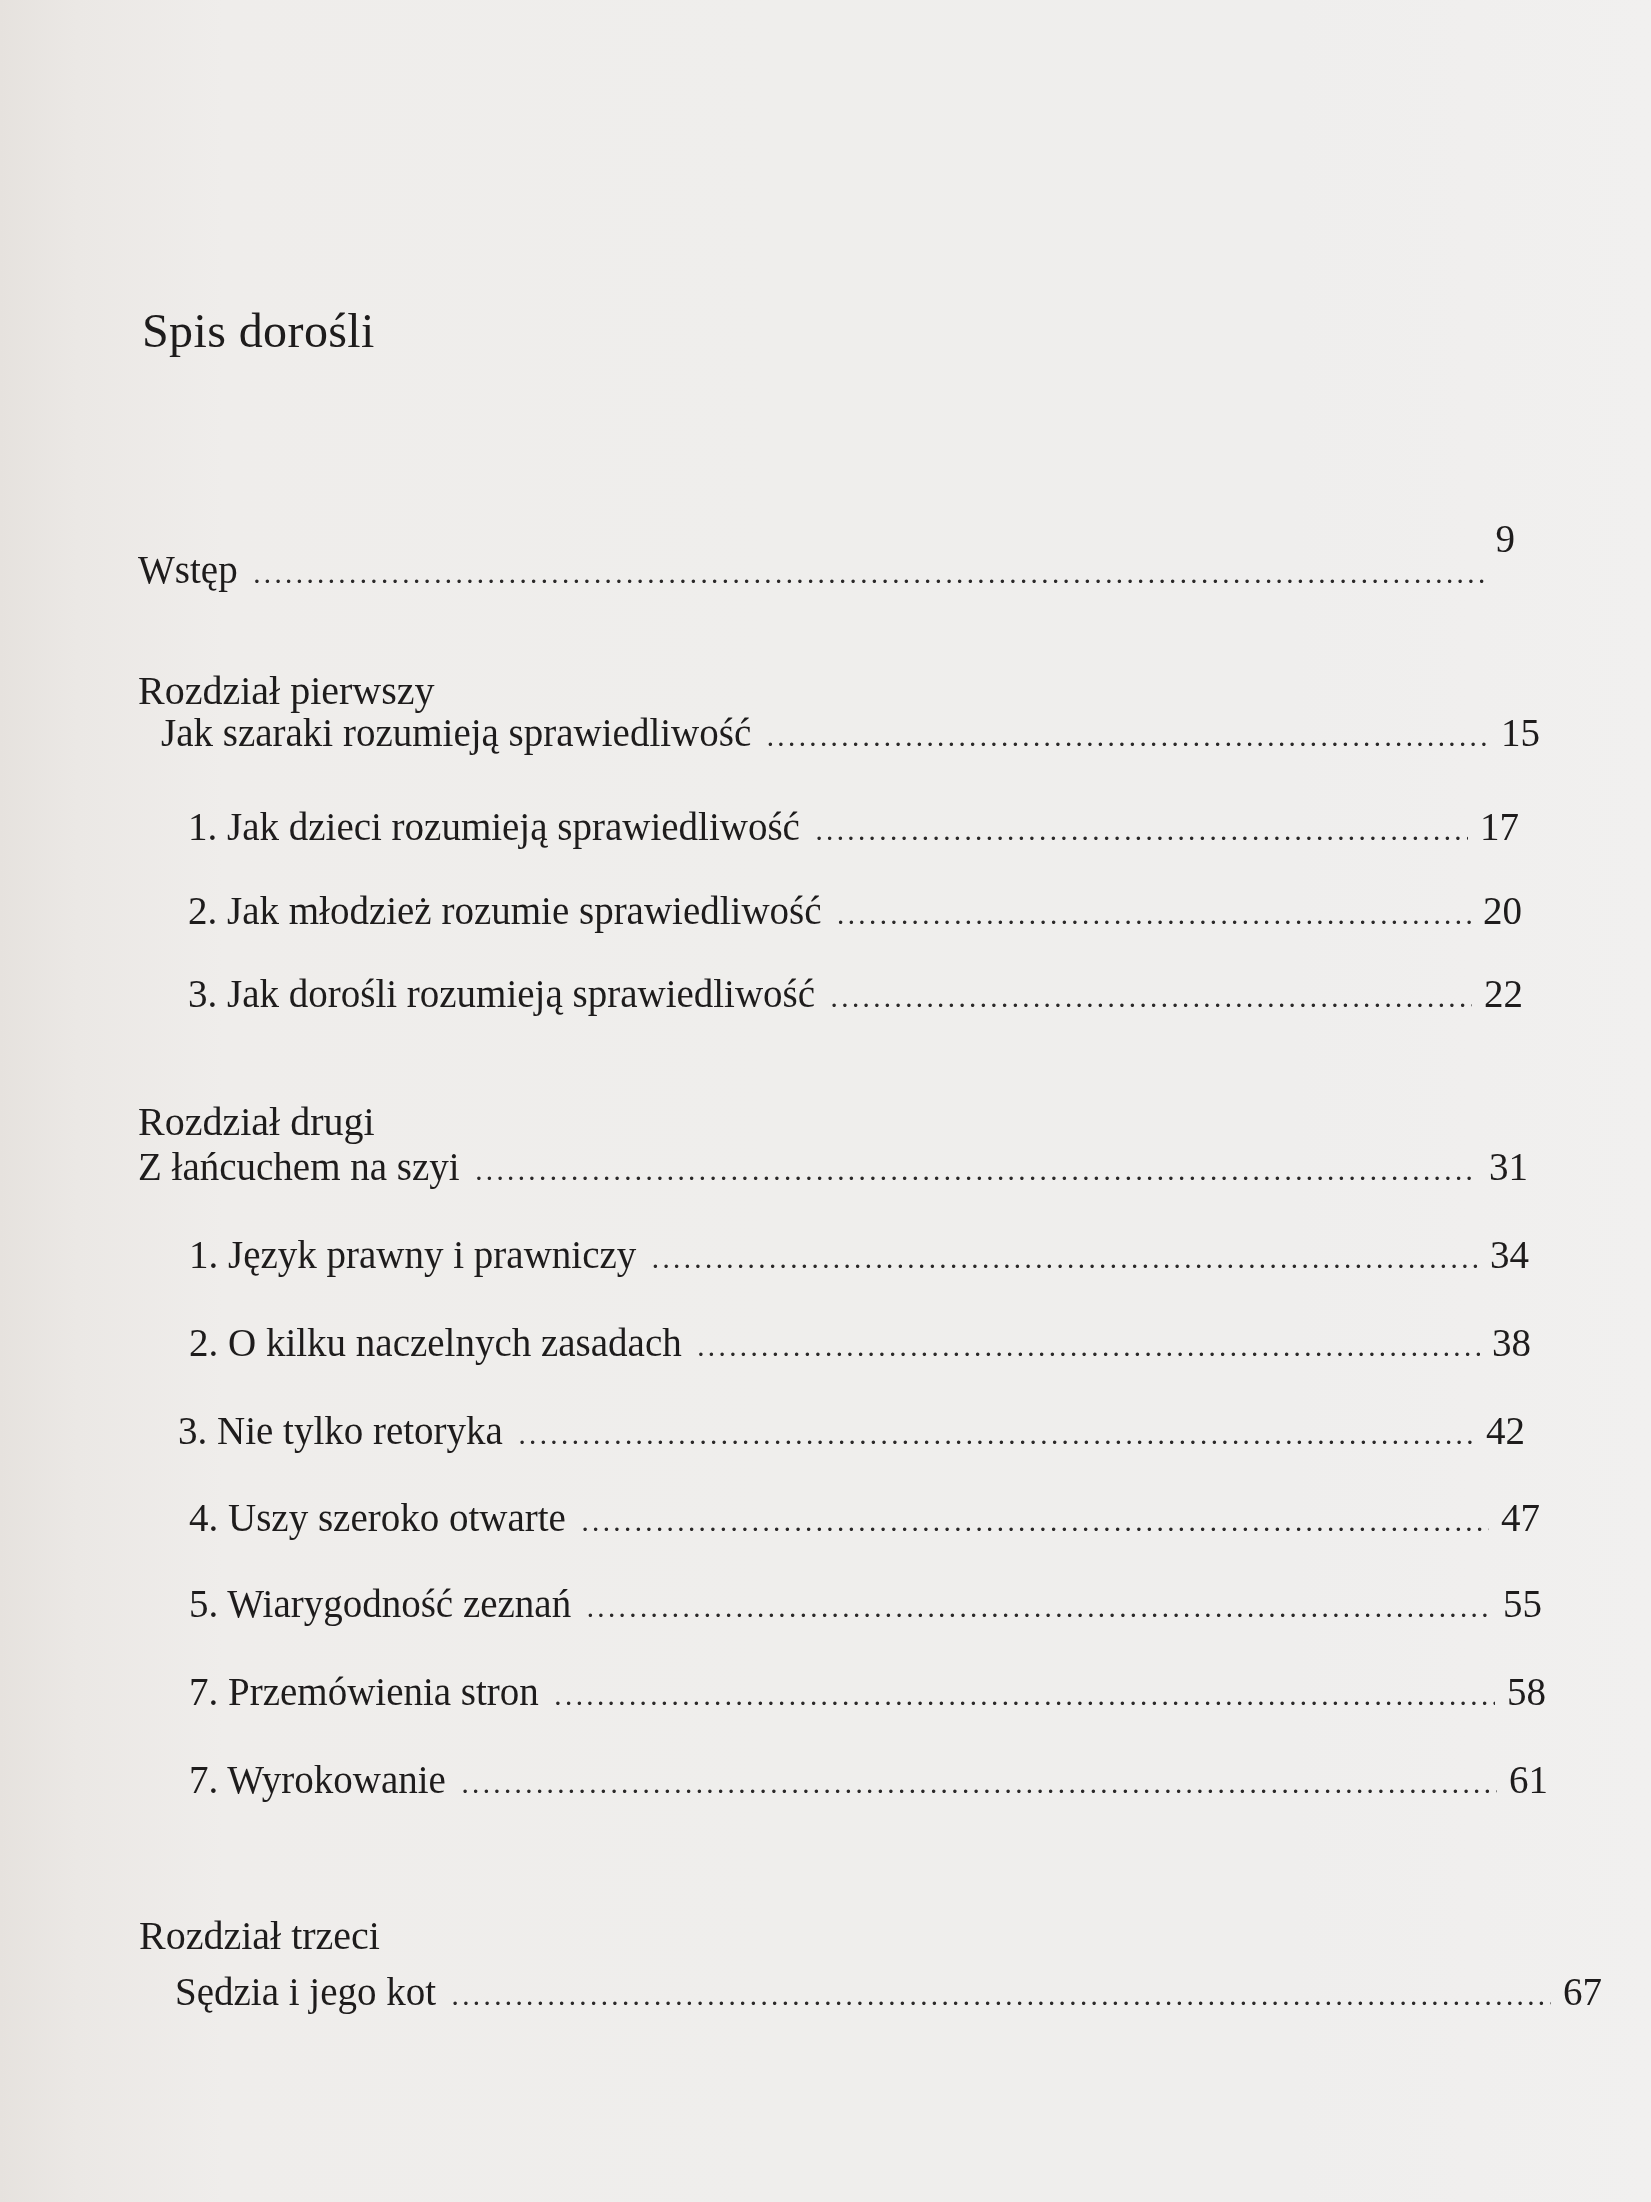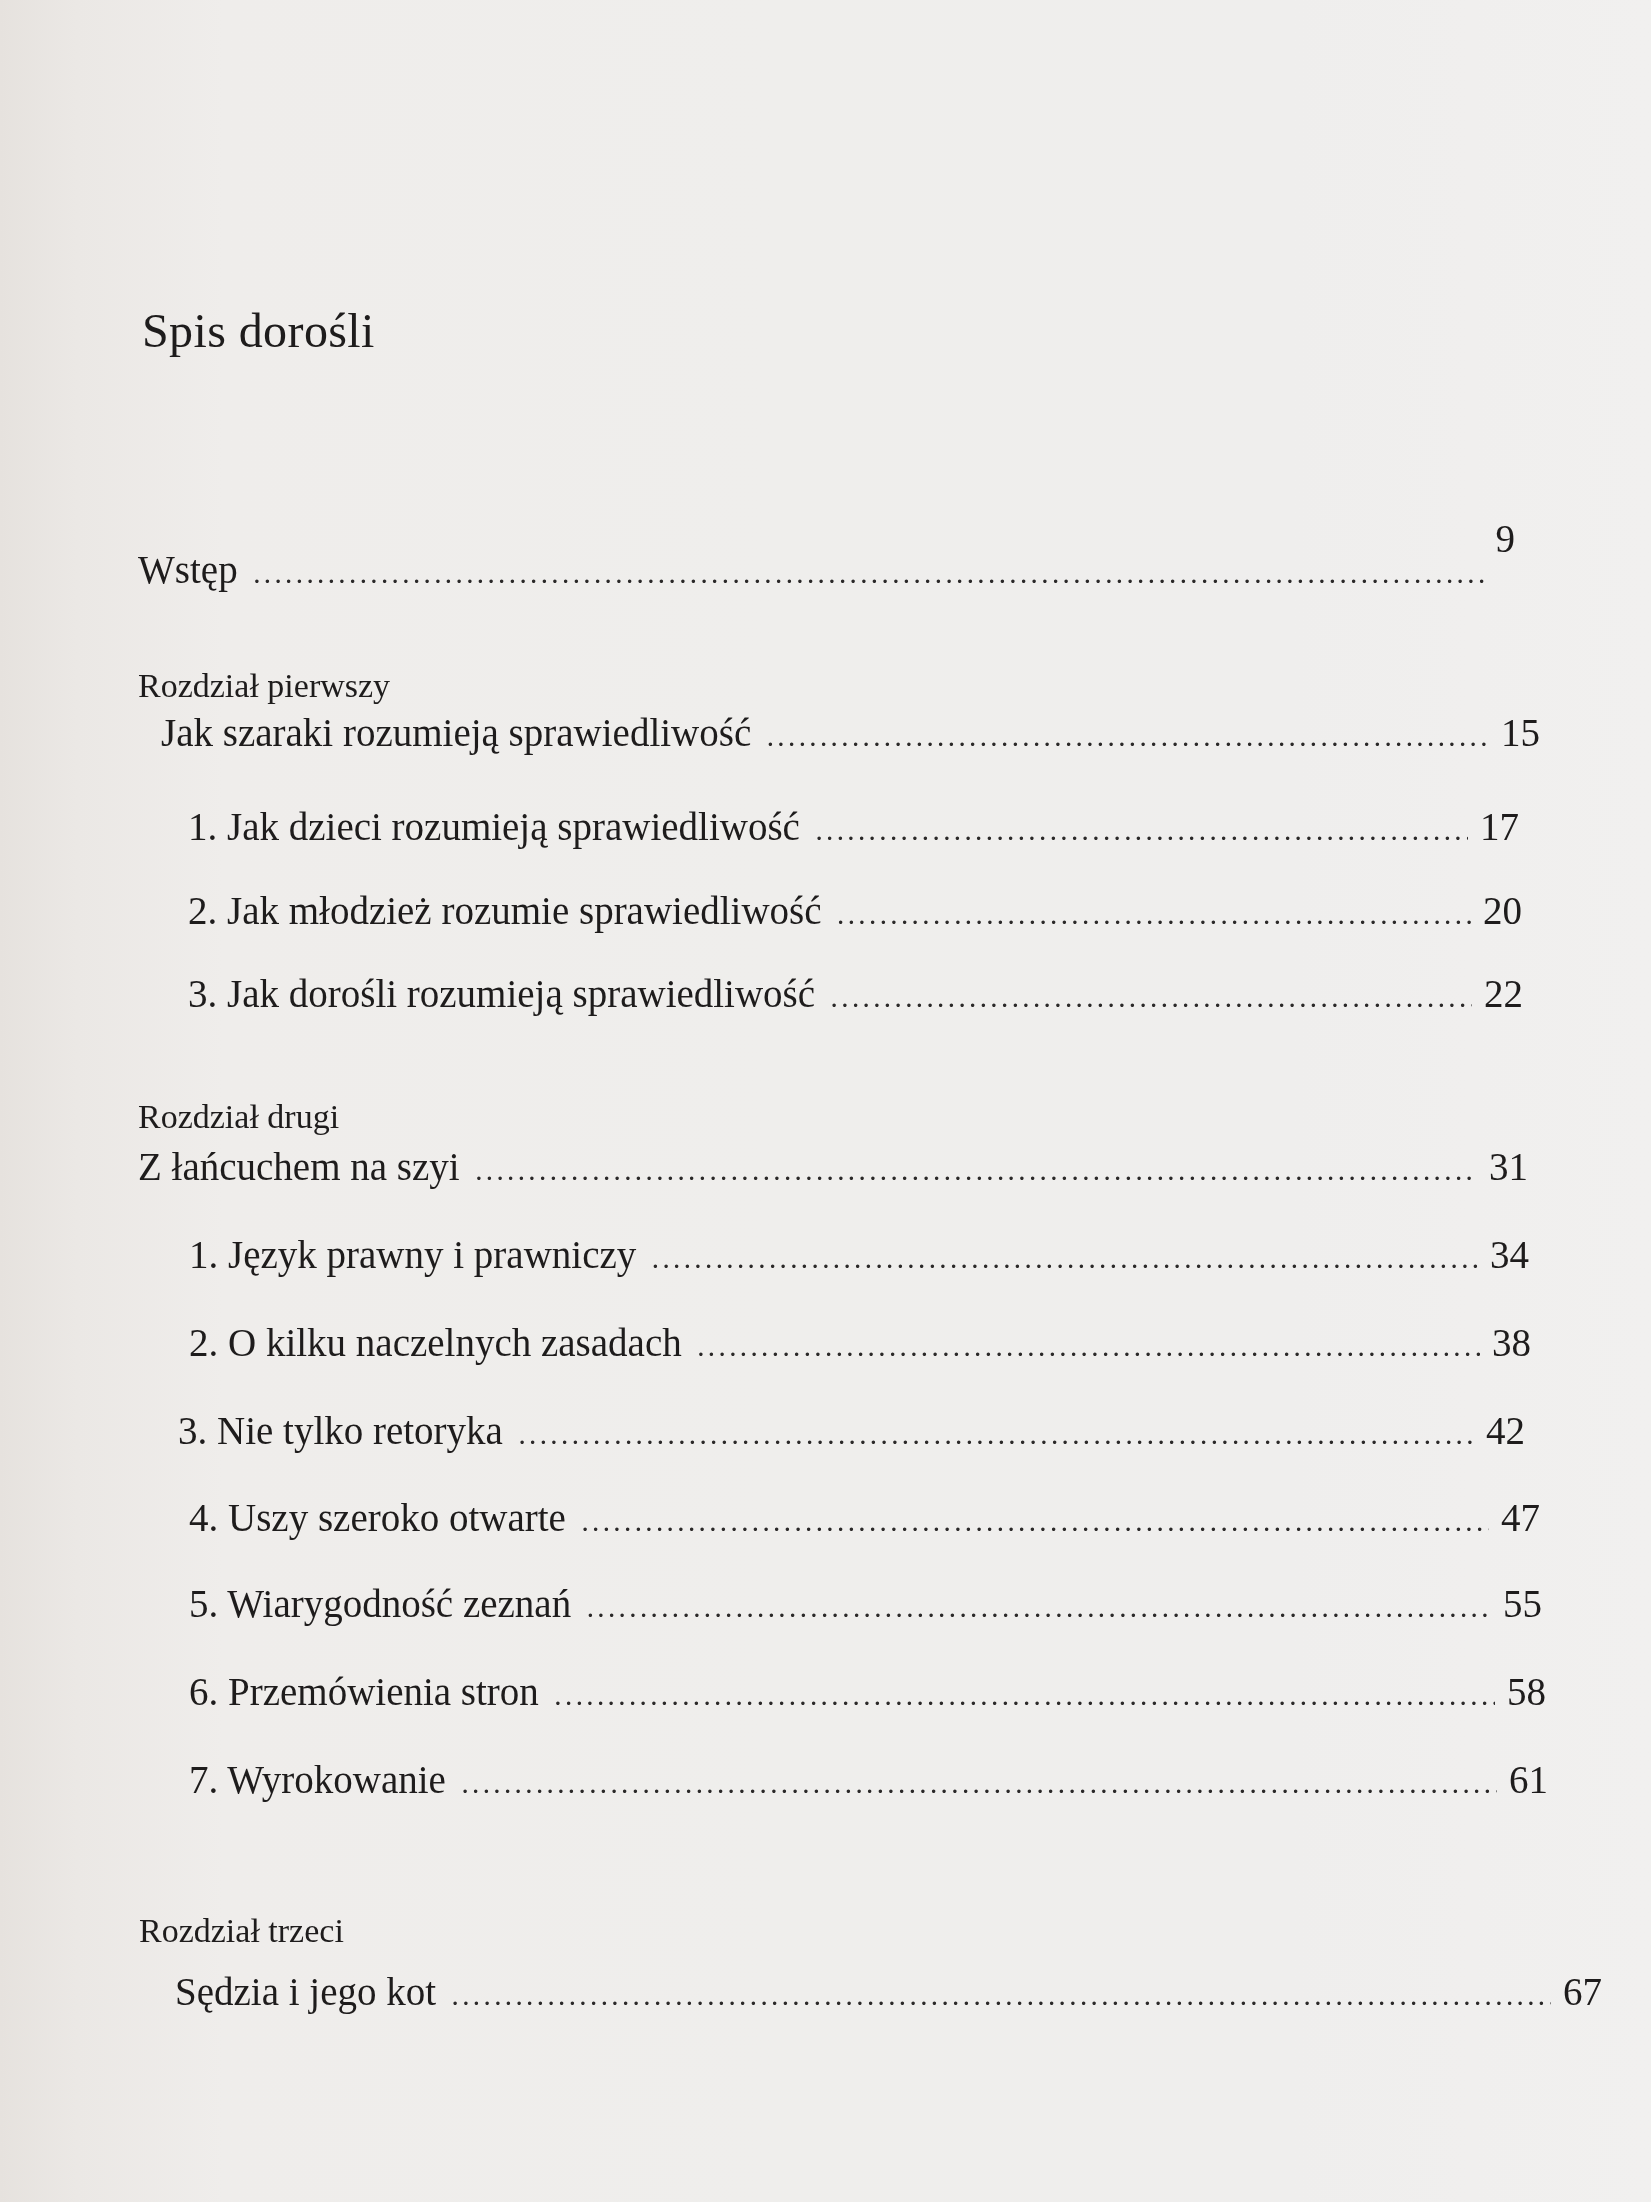--- a/index.html
+++ b/index.html
@@ -28,21 +28,21 @@
   .row .label { flex: 0 0 auto; }
   .row .dots {
     flex: 1 1 auto; overflow: hidden; margin: 0 12px 0 15.5px;
     letter-spacing: 3.4px; color: #2a2828; font-size: 29px;
   }
   .row .dots::before {
     content: "........................................................................................................................................................................................................................................................";
   }
   .row .page-num { flex: 0 0 auto; text-align: right; }
   .chapter-label {
-    position: absolute; font-size: 34px; white-space: nowrap;
+    position: absolute; font-size: 40px; white-space: nowrap;
   }
 </style>
 </head>
 <body>
 
 <div class="page">
 
   <div class="bleed" style="left:1058px; top:34px; width:482px; height:34px;"></div>
   <div class="bleed" style="left:1118px; top:112px; width:396px; height:34px;"></div>
 
@@ -101,21 +101,21 @@
     <span class="label">4. Uszy szeroko otwarte</span>
     <span class="dots"></span>
     <span class="page-num">47</span>
   </div>
   <div class="row" style="left:189px; top:1581px; width:1353px;">
     <span class="label">5. Wiarygodność zeznań</span>
     <span class="dots"></span>
     <span class="page-num">55</span>
   </div>
   <div class="row" style="left:189px; top:1669px; width:1357px;">
-    <span class="label">6. Przemówienia stron</span>
+    <span class="label">7. Przemówienia stron</span>
     <span class="dots"></span>
     <span class="page-num">58</span>
   </div>
   <div class="row" style="left:189px; top:1757px; width:1359px;font-family:Liberation Serif, serif;">
     <span class="label">7. Wyrokowanie</span>
     <span class="dots"></span>
     <span class="page-num">61</span>
   </div>
 
   <div class="chapter-label" style="left:139px; top:1912px;">Rozdział trzeci</div>

